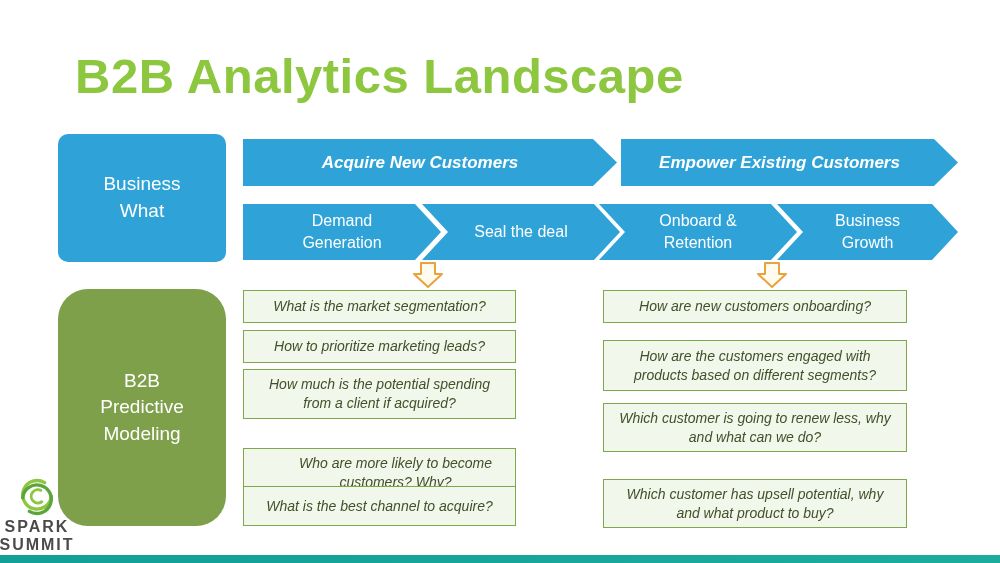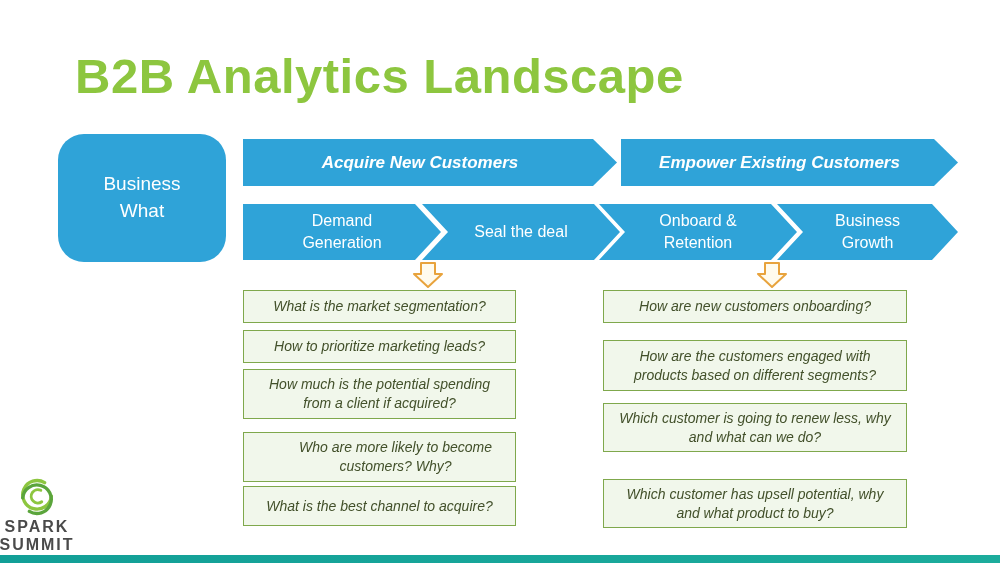--- a/index.html
+++ b/index.html
@@ -37,21 +37,21 @@
     justify-content: center;
     color: #ffffff;
     font-size: 19px;
     line-height: 1.4;
     text-align: center;
   }
   .business-needs {
     top: 134px;
     height: 128px;
     background: #2FA3D8;
-    border-radius: 26px;
+    border-radius: 10px;
   }
   .predictive {
     top: 289px;
     height: 237px;
     background: #7FA04A;
     border-radius: 30px;
   }
 
   
   .banner {
@@ -116,21 +116,21 @@
     font-size: 14px;
     font-style: italic;
     color: #42502A;
     line-height: 1.35;
   }
   .qcol-left  { left: 243px; width: 273px; }
   .qcol-right { left: 603px; width: 304px; }
   .ql1 { top: 290px; height: 33px; }
   .ql2 { top: 330px; height: 33px; }
   .ql3 { top: 369px; height: 50px; }
-  .ql4 { top: 432px; height: 50px; padding-left: 44px; }
+  .ql4 { top: 448px; height: 50px; padding-left: 44px; }
   .ql5 { top: 486px; height: 40px; }
   .qr1 { top: 290px; height: 33px; }
   .qr2 { top: 340px; height: 51px; }
   .qr3 { top: 403px; height: 49px; }
   .qr4 { top: 479px; height: 49px; }
 
   
   .logo {
     position: absolute;
     left: 6px;
@@ -169,20 +169,25 @@
 
 <div class="slide">
 
   <div class="title">B2B Analytics Landscape</div>
 
   <div class="side-box business-needs">
     <span>Business</span>
     <span>What</span>
   </div>
 
+  <div class="side-box predictive">
+    <span>B2B</span>
+    <span>Predictive</span>
+    <span>Modeling</span>
+  </div>
 
   <div class="banner banner1">
     <span>Acquire New Customers</span>
   </div>
   <div class="banner banner2">
     <span>Empower Existing Customers</span>
   </div>
 
   <div class="chev chev-first chev1">
     <span class="chev-label">Demand Generation</span>

